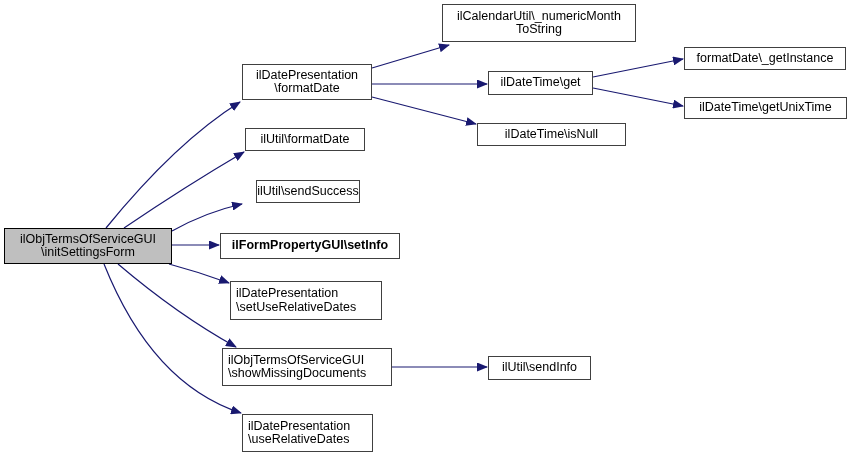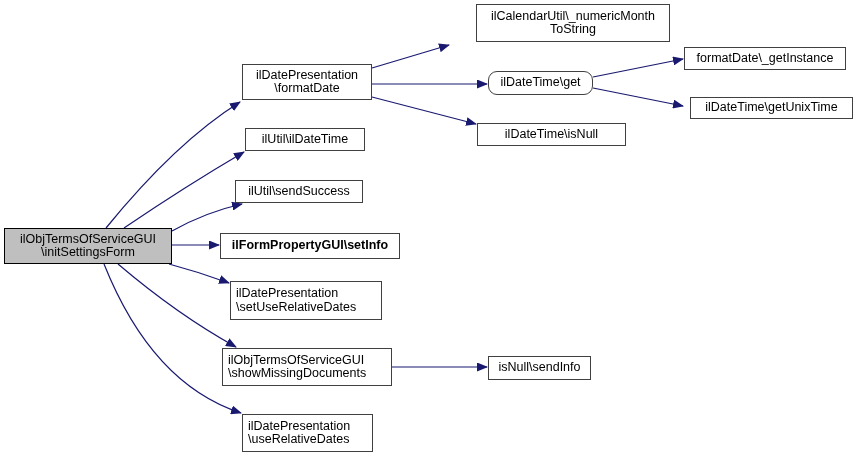--- a/index.html
+++ b/index.html
@@ -26,29 +26,29 @@
     text-align:center;
     white-space:pre-line;
     cursor:pointer;
   }
   .node.left{justify-content:flex-start;text-align:left;padding-left:5px;}
   .node.root{background:#bfbfbf;border-color:#000000;cursor:default;}
   
   .n-initSettingsForm{left:4px;top:228px;width:168px;height:36px;}
   .n-formatDate{left:242px;top:64px;width:130px;height:36px;}
   .n-sendFailure{left:245px;top:128px;width:120px;height:23px;}
-  .n-sendSuccess{left:235px;top:180px;width:128px;height:23px;}
+  .n-sendSuccess{left:256px;top:180px;width:104px;height:23px;}
   .n-setInfo{left:220px;top:233px;width:180px;height:26px;font-weight:bold;}
   .n-setUseRelativeDates{left:230px;top:281px;width:152px;height:39px;}
   .n-showMissingDocuments{left:222px;top:348px;width:170px;height:38px;}
   .n-useRelativeDates{left:242px;top:414px;width:131px;height:38px;}
-  .n-numericMonthToString{left:442px;top:4px;width:194px;height:38px;margin-left:34px;}
-  .n-get{left:488px;top:71px;width:105px;height:24px;border-radius:9px;}
+  .n-numericMonthToString{left:442px;top:4px;width:194px;height:38px;}
+  .n-get{left:488px;top:71px;width:105px;height:24px;}
   .n-getInstance{left:684px;top:47px;width:162px;height:23px;}
-  .n-getUnixTime{left:684px;top:97px;width:163px;height:22px;margin-left:6px;}
+  .n-getUnixTime{left:684px;top:97px;width:163px;height:22px;}
   .n-isNull{left:477px;top:123px;width:149px;height:23px;}
   .n-sendInfo{left:488px;top:356px;width:103px;height:24px;}
 </style>
 </head>
 <body>
 
 <div class="stage">
 
   <svg class="edges" width="855" height="460" viewBox="0 0 855 460" xmlns="http://www.w3.org/2000/svg">
     <defs>
@@ -70,21 +70,21 @@
     <path class="edge" marker-end="url(#arrow)" d="M593,88 L683,106"></path>
     <path class="edge" marker-end="url(#arrow)" d="M392,367 L487,367"></path>
   </svg>
 
   <div class="node root n-initSettingsForm">ilObjTermsOfServiceGUI
 \initSettingsForm</div>
 
   <div class="node n-formatDate">ilDatePresentation
 \formatDate</div>
 
-  <div class="node n-sendFailure">ilUtil\ilDateTime</div>
+  <div class="node n-sendFailure">ilUtil\formatDate</div>
 
   <div class="node n-sendSuccess">ilUtil\sendSuccess</div>
 
   <div class="node n-setInfo">ilFormPropertyGUI\setInfo</div>
 
   <div class="node left n-setUseRelativeDates">ilDatePresentation
 \setUseRelativeDates</div>
 
   <div class="node left n-showMissingDocuments">ilObjTermsOfServiceGUI
 \showMissingDocuments</div>
@@ -96,15 +96,15 @@
 ToString</div>
 
   <div class="node n-get">ilDateTime\get</div>
 
   <div class="node n-getInstance">formatDate\_getInstance</div>
 
   <div class="node n-getUnixTime">ilDateTime\getUnixTime</div>
 
   <div class="node n-isNull">ilDateTime\isNull</div>
 
-  <div class="node n-sendInfo">isNull\sendInfo</div>
+  <div class="node n-sendInfo">ilUtil\sendInfo</div>
 
 </div>
 
 </body></html>

